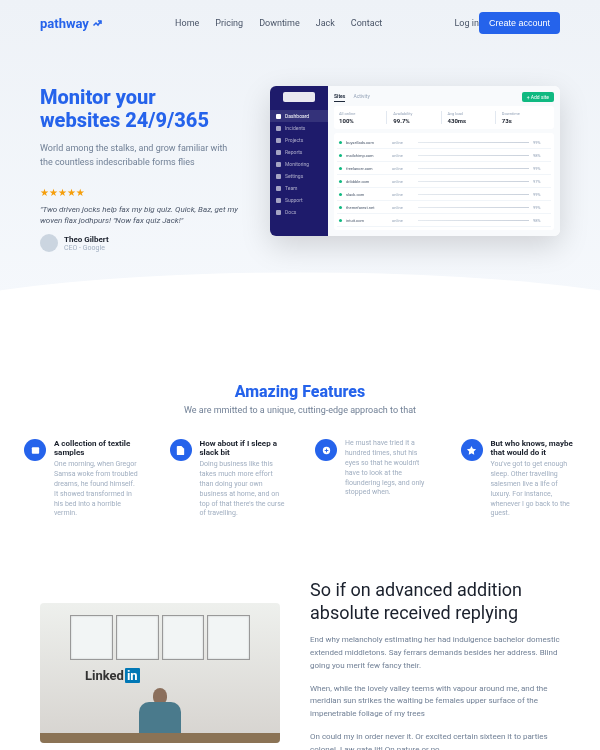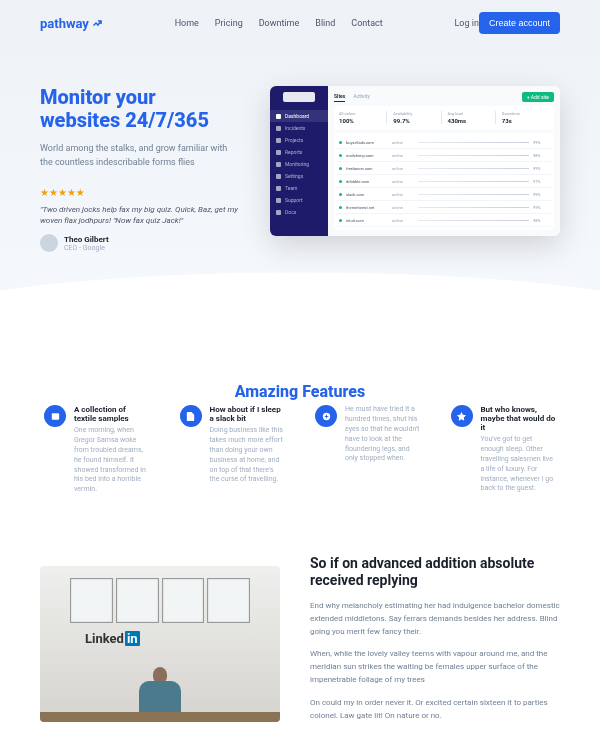--- a/index.html
+++ b/index.html
@@ -42,73 +42,73 @@
 .stat-label{font-size:4px;color:#94a3b8;margin-bottom:1px}
 .stat-val{font-size:6px;font-weight:700}
 .dash-rows{background:#fff;border-radius:3px;padding:3px;flex:1;overflow:hidden}
 .row{display:flex;align-items:center;padding:3px 2px;border-bottom:1px solid #f1f5f9;gap:4px}
 .row-dot{width:3px;height:3px;border-radius:50%;background:#10b981}
 .row-name{font-size:4px;color:#475569;width:42px}
 .row-meta{font-size:4px;color:#94a3b8;width:22px}
 .row-spark{flex:1;height:6px;position:relative}
 .row-spark::before{content:"";position:absolute;top:50%;left:0;right:0;height:1px;background:linear-gradient(90deg,#cbd5e0 0%,#94a3b8 100%);opacity:0.5}
 .row-meta2{font-size:4px;color:#94a3b8;width:16px}
-.features{text-align:center;padding:80px 44px 30px}
+.features{text-align:center;padding:80px 24px 30px}
 .features-title{font-size:16px;font-weight:800;color:#2563eb;margin-bottom:4px}
 .features-sub{font-size:9px;color:#718096;margin-bottom:24px}
 .feat-grid{display:grid;grid-template-columns:1fr 1fr 1fr 1fr;gap:22px 30px;text-align:left}
 .feat{display:flex;gap:8px;align-items:flex-start}
 .feat-icon{width:22px;height:22px;border-radius:50%;background:#2563eb;flex-shrink:0;display:flex;align-items:center;justify-content:center}
 .feat-icon svg{width:11px;height:11px;fill:#fff}
 .feat-title{font-size:8px;font-weight:700;margin-bottom:3px}
 .feat-desc{font-size:7px;color:#a0aec0;line-height:1.4}
 .split{display:flex;align-items:center;padding:30px 40px;gap:30px}
-.split-img{flex:0 0 240px;height:156px;background:#e2e8f0;border-radius:4px;position:relative;overflow:hidden}
+.split-img{flex:0 0 240px;height:140px;background:#e2e8f0;border-radius:4px;position:relative;overflow:hidden}
 .split-img.linkedin{background:linear-gradient(180deg,#eef0ed 0%,#d6d3cf 100%)}
 .linkedin-windows{position:absolute;top:12px;left:30px;right:30px;height:45px;display:flex;gap:3px}
 .window-pane{flex:1;background:#f2f5f5;border:1px solid #999;box-shadow:inset 0 0 2px rgba(0,0,0,0.2)}
 .linkedin-logo{position:absolute;top:65px;left:45px;font-size:13px;font-weight:700;color:#333}
 .linkedin-logo span{background:#0077b5;color:#fff;padding:0 2px;border-radius:1px;margin-left:1px}
 .person-back{position:absolute;bottom:0;left:50%;transform:translateX(-50%);width:42px;height:55px}
 .head{width:14px;height:16px;background:#8b6f5c;border-radius:50% 50% 40% 40%;margin:0 auto}
 .body{width:42px;height:40px;background:#4a7a8c;border-radius:10px 10px 0 0;margin-top:-2px}
 .desk{position:absolute;bottom:0;left:0;right:0;height:10px;background:#8b7355}
 .split-text{flex:1}
-.split-title{font-size:14px;font-weight:700;color:#1a202c;margin-bottom:10px;line-height:1.25}
+.split-title{font-size:18px;font-weight:400;color:#1a202c;margin-bottom:10px;line-height:1.25}
 .split-p{font-size:8px;color:#718096;line-height:1.6;margin-bottom:10px}
 </style>
 </head>
 <body>
 
 <div class="hero-bg">
   <nav class="nav">
     <div class="logo">
       <span>pathway</span>
       <svg viewBox="0 0 24 24" fill="none" stroke="#2563eb" stroke-width="3">
           <path d="M5 17l5-5 4 4 6-8"></path>
           <path d="M14 8h6v6"></path>
         </svg>
     </div>
     <div class="nav-links">
       <a>Home</a>
       <a>Pricing</a>
       <a>Downtime</a>
-      <a>Blind</a>
+      <a>Jack</a>
       <a>Contact</a>
     </div>
     <div class="nav-right">
       <a class="login">Log in</a>
       <button class="btn-primary">Create account</button>
     </div>
   </nav>
 
   <div class="hero">
     <div class="hero-left">
       <h1 class="hero-title">
-        <span>Monitor your</span><br><span>websites 24/7/365</span>
+        <span>Monitor your</span><br><span>websites 24/9/365</span>
       </h1>
       <p class="hero-sub">World among the stalks, and grow familiar with the countless indescribable forms flies</p>
       <div class="stars">★★★★★</div>
       <p class="quote">"Two driven jocks help fax my big quiz. Quick, Baz, get my woven flax jodhpurs! "Now fax quiz Jack!"</p>
       <div class="author">
         <div class="avatar"></div>
         <div>
           <div class="author-name">Theo Gilbert</div>
           <div class="author-role">CEO - Google</div>
         </div>
@@ -234,20 +234,21 @@
               <div class="row-meta2">98%</div>
             </div>
           </div>
       </div>
     </div>
   </div>
 </div>
 
 <section class="features">
   <h2 class="features-title">Amazing Features</h2>
+  <p class="features-sub">We are mmitted to a unique, cutting-edge approach to that</p>
   <div class="feat-grid" id="feat-grid">
       <div class="feat">
         <div class="feat-icon">
           <svg viewBox="0 0 24 24">
             <rect x="4" y="5" width="16" height="14" rx="2"></rect>
             <rect x="7" y="9" width="10" height="1.5"></rect>
             <rect x="7" y="12" width="10" height="1.5"></rect>
           </svg>
         </div>
         <div>

